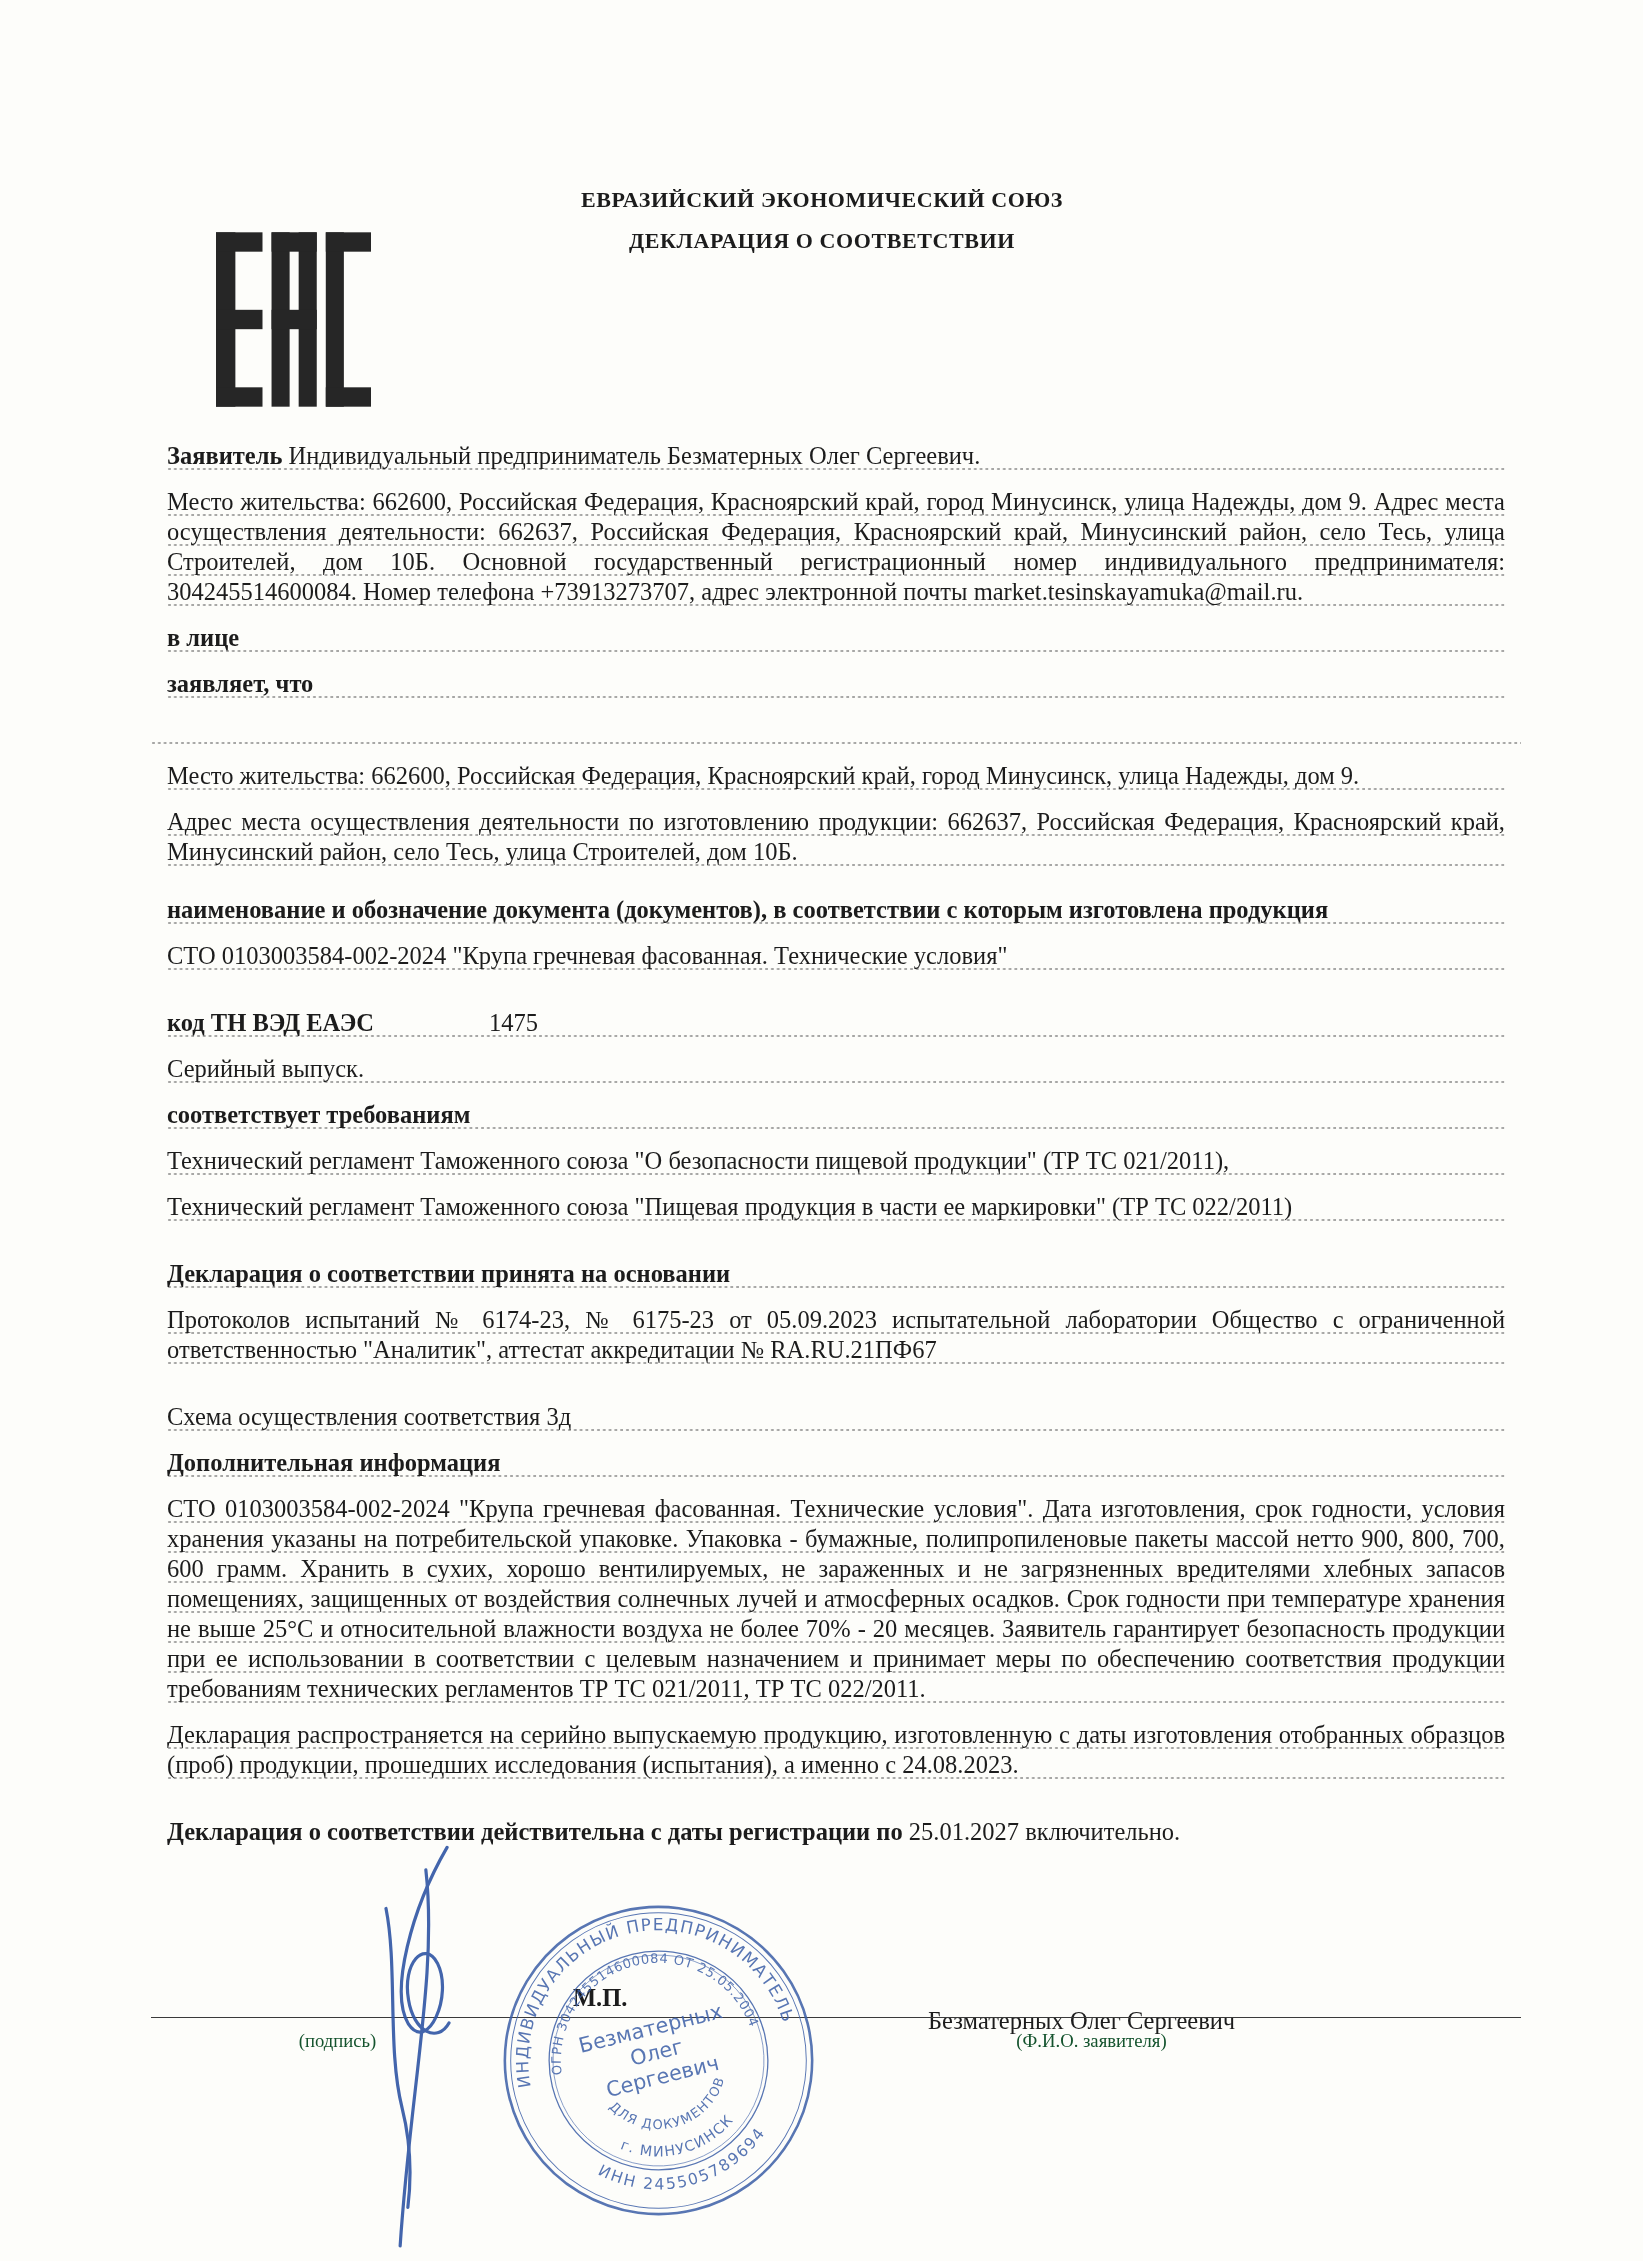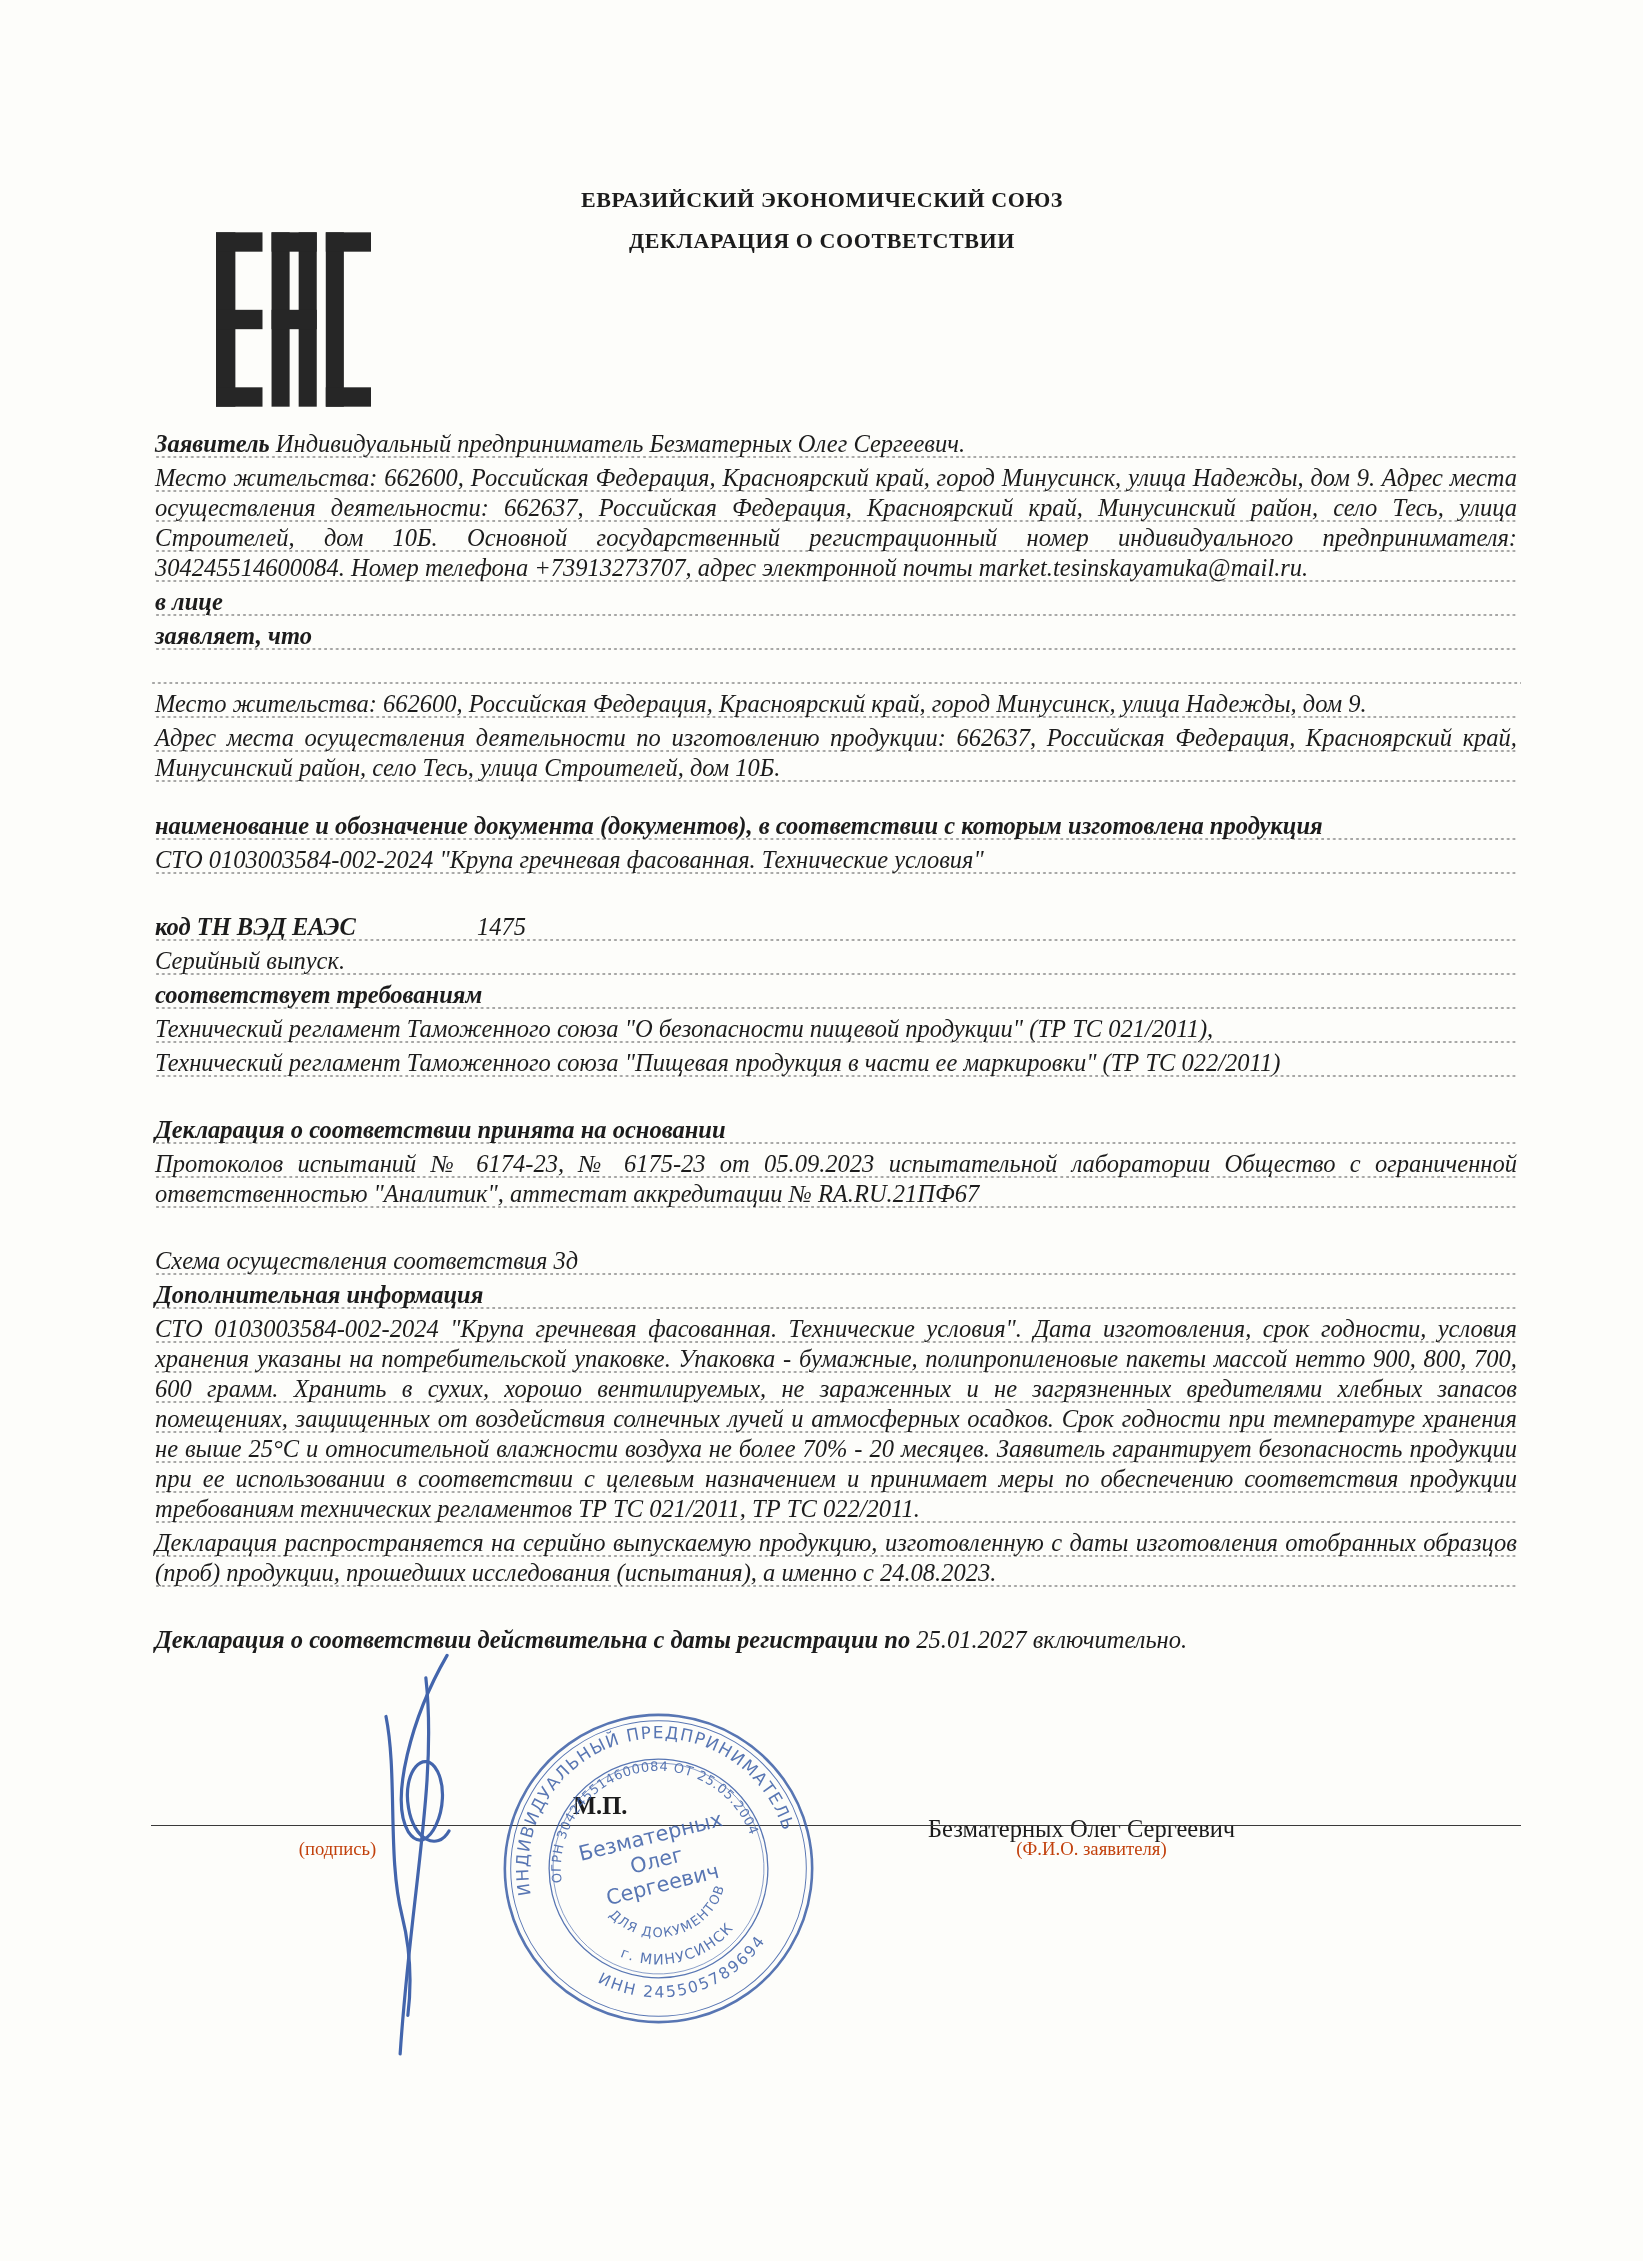--- a/index.html
+++ b/index.html
@@ -15,36 +15,36 @@
     text-align:center; font-weight:bold; font-size:22px; line-height:41px;
     letter-spacing:0.6px;
   }
   .eac-logo { position:absolute; top:232px; left:216px; width:155px; height:175px; }
   .eac-logo svg { width:100%; height:100%; }
   
   .content {
     position:absolute; top:425px; left:151px; width:1370px;
     font-size:24.5px; line-height:30px;
   }
-  .content p { margin:4px;font-style:italic; }
+  .content p { margin:16px; }
   .just { text-align:justify; }
   .dots {
     background-image: radial-gradient(circle at 2.6px 28px, rgba(80,80,80,.5) 1.2px, rgba(80,80,80,0) 1.5px);
     background-size: 5.8px 30px;
   }
   .blank-line { height:30px; }
   .gap-m { margin-top:28px !important; }
   .gap-l { margin-top:37px !important; }
   .tnved-label { display:inline-block; min-width:322px; font-weight:bold; }
   
   .sign-area { position:relative; height:335px; margin-top:19.3px; }
   .sig-line { position:absolute; top:151px; left:0; right:0; border-top:1.9px solid #3a3a3a; }
   .mp { position:absolute; top:117px; left:422px; font-weight:bold; font-size:24.5px; z-index:1; }
   .fio { position:absolute; top:116px; left:777px; font-size:24.5px;margin-top:24px; }
-  .cap { position:absolute; top:160px; font-size:18.7px; color:#c2410c; text-align:center; width:193px; }
+  .cap { position:absolute; top:160px; font-size:18.7px; color:#14532d; text-align:center; width:193px; }
   .cap1 { left:90px; }
   .cap2 { left:844px; }
   .sig-svg { position:absolute; left:190px; top:-35px; width:180px; height:425px; z-index:2; }
   .stamp-svg {
     position:absolute; left:348px; top:35px; width:319px; height:319px;
     transform:rotate(-14deg); opacity:.85; z-index:3;
   }
   .stamp-svg text { font-family:"DejaVu Sans", sans-serif; }
 </style>
 </head>

